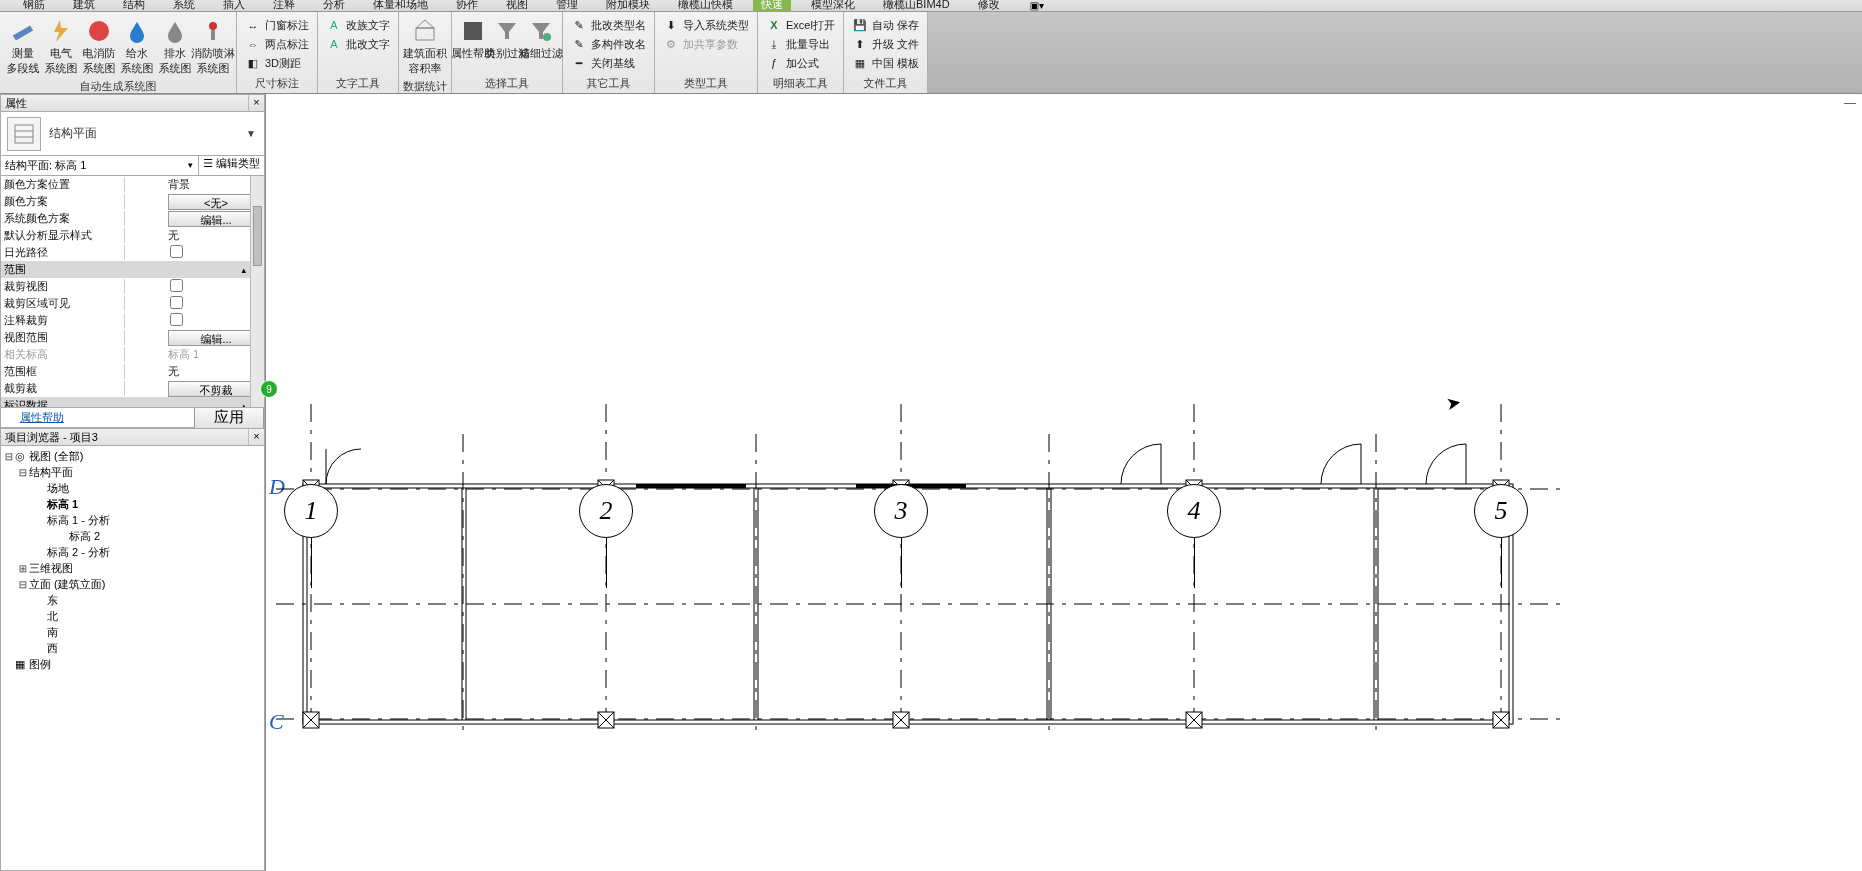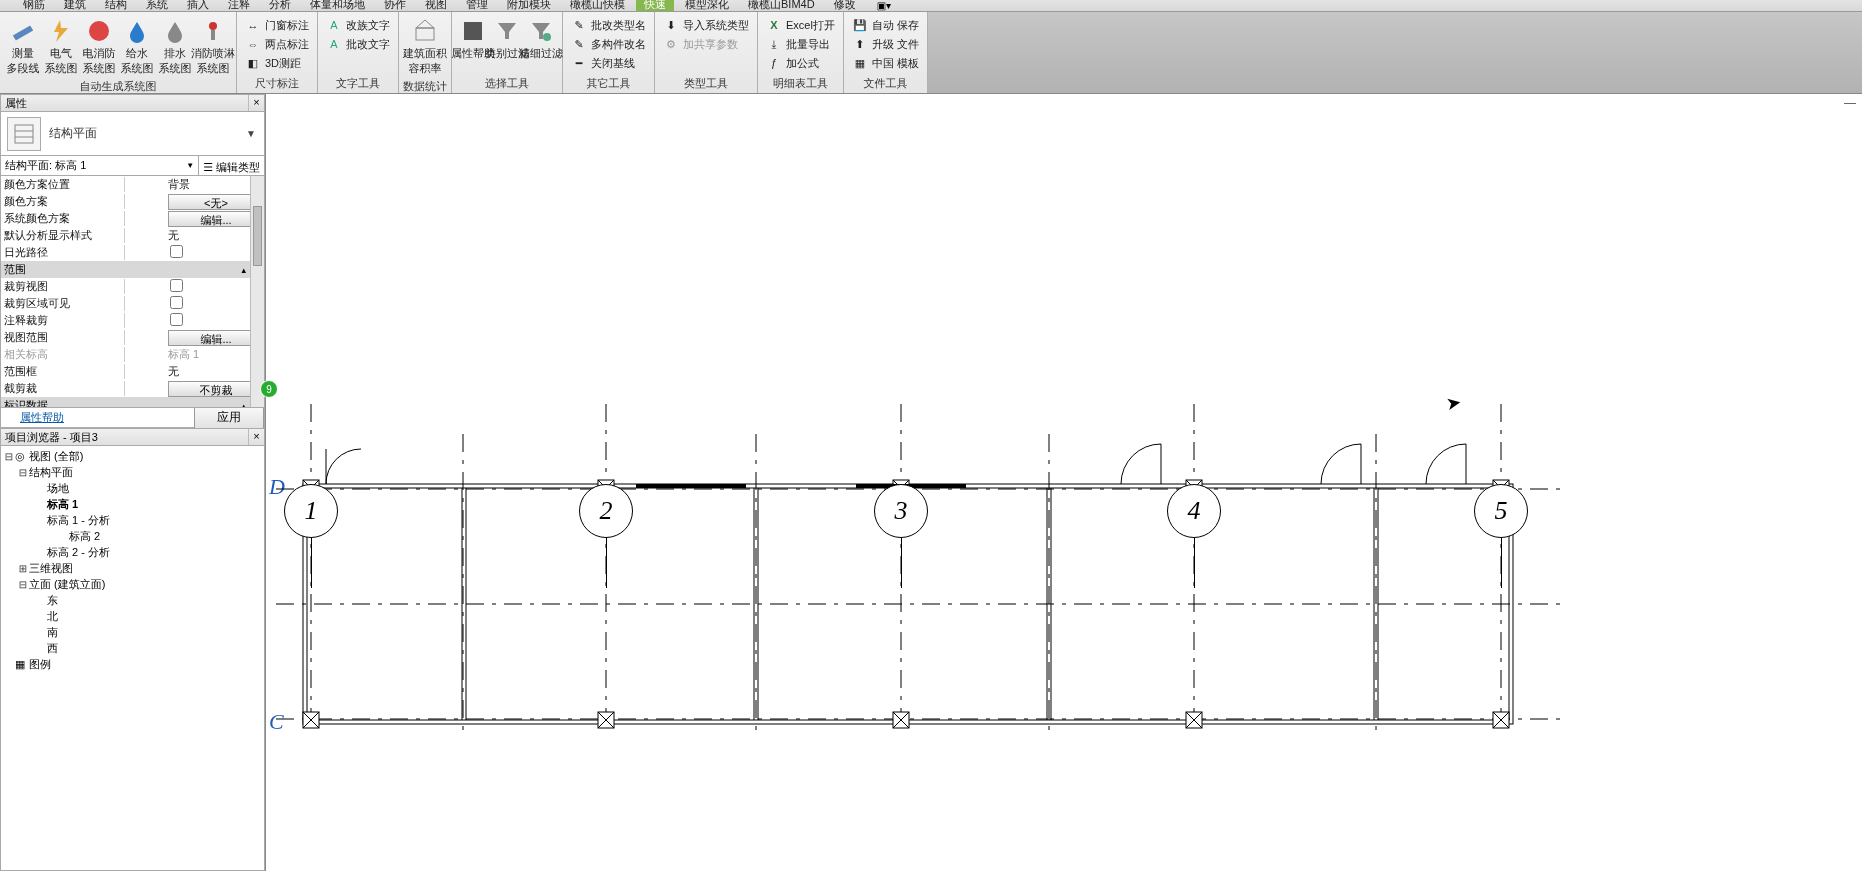--- a/index.html
+++ b/index.html
@@ -12,21 +12,21 @@
       user-select: none;
     }
     
     .ribbon-tabs {
       height: 12px;
       background: linear-gradient(#e4e4e4, #d8d8d8);
       border-bottom: 1px solid #9a9a9a;
       display: flex;
       align-items: flex-end;
       padding-left: 15px;
-      gap: 3px;
+      gap: 12px;
     }
     .rtab {
       font-size: 11px;
       line-height: 11px;
       padding: 0 8px 1px;
       color: #222;
       cursor: default;
     }
     .rtab.active {
       background: #86b84f;
@@ -117,21 +117,21 @@
       padding: 0 6px; gap: 8px;
     }
     .type-sel .tico {
       width: 34px; height: 34px;
       border: 1px solid #aaa; background: #f4f4f4;
       display:flex;align-items:center;justify-content:center;
     }
     .type-sel .ttxt { flex: 1; font-size: 12px; color: #333; }
     .type-sel .drop { width: 12px; font-size: 10px; color: #444;}
     .inst-row {
-      display: flex; align-items: flex-end; height: 20px;
+      display: flex; align-items: flex-start; height: 20px;
       border: 1px solid #aaa; border-top:none;
     }
     .inst-row .inst-sel {
       flex: 1; padding-left: 4px; font-size: 11px;
       display:flex; justify-content:space-between; align-items:center;
       border-right:1px solid #aaa; height:100%;
     }
     .inst-row .et { display:flex; align-items:center; gap:3px; padding:0 4px; font-size:11px; cursor:pointer;}
     .props-grid {
       border: 1px solid #aaa; border-top:none;
@@ -151,21 +151,21 @@
     .prop-scroll {
       position:absolute; right:0; top:0; bottom:0; width:14px;
       background:#e8e8e8; border-left:1px solid #bbb;
     }
     .prop-scroll .thumb{ position:absolute; top:30px; left:2px; right:2px; height:60px; background:#c0c0c0; border:1px solid #999;}
     .help-row {
       display:flex; height:20px; border:1px solid #aaa; border-top:none;
       align-items:center; justify-content:space-between; padding-left:19px;
     }
     .help-row a { color:#0a58a6; text-decoration:underline; font-size:11px; cursor:pointer;}
-    .help-row button { width:70px; height:32px; font-size:12px; border:1px solid #999; background:linear-gradient(#fdfdfd,#ddd);margin-left:16px;}
+    .help-row button { width:70px; height:32px; font-size:15px; border:1px solid #999; background:linear-gradient(#fdfdfd,#ddd);margin-left:16px;}
     
     .browser {
       flex:1; border:1px solid #aaa; border-top:none; overflow:auto;
       font-size:11px; padding:2px 0;
     }
     .tree-row{ display:flex; align-items:center; height:16px; padding-left:2px; cursor:default;}
     .tree-row .tw{ width:12px; text-align:center; font-size:10px; color:#333; cursor:pointer;}
     .tree-row .nw{ width:12px;}
     .tree-row .ico{ width:14px; display:inline-flex; align-items:center;}
     .tree-row.bold{ font-weight:bold;}

